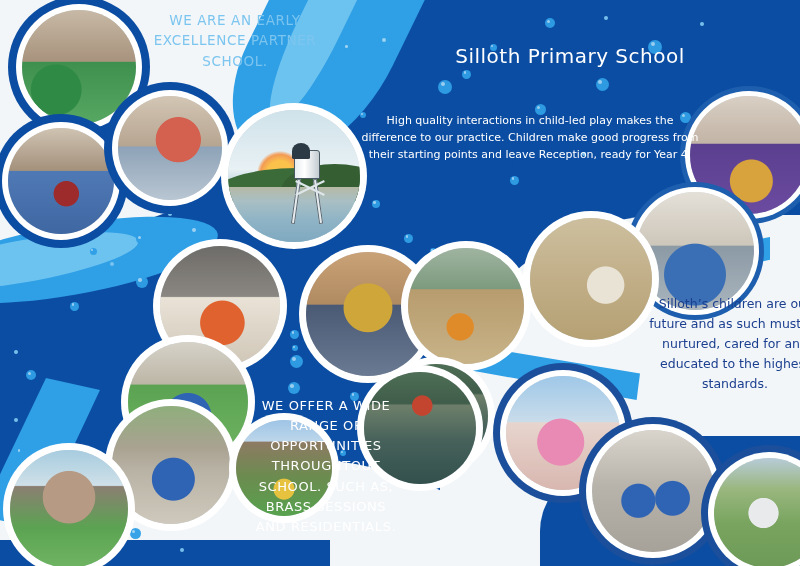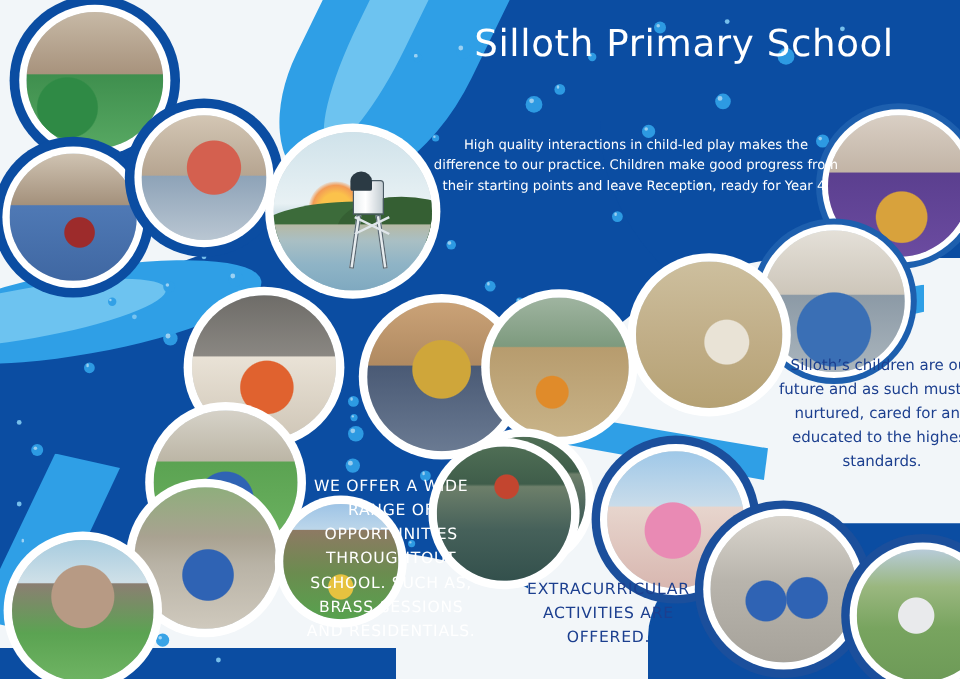--- a/index.html
+++ b/index.html
@@ -172,21 +172,21 @@
      border:1px solid #5a6a74;transform:rotate(-8deg);}
   .lh-x1{position:absolute;left:50%;top:58%;width:32px;height:2px;background:#dfe6ea;transform:rotate(26deg);}
   .lh-x2{position:absolute;left:50%;top:58%;width:32px;height:2px;background:#dfe6ea;transform:rotate(-26deg);}
 
   
   .txt{position:absolute;text-align:center;line-height:1.28;}
   .title{
     color:#ffffff;font-weight:400;letter-spacing:.5px;
     font-family:"DejaVu Sans","Liberation Sans",sans-serif;
   }
-  .t1{font-size:31px;}
+  .t1{font-size:20px;margin-top:26px;}
   .t2{font-size:27px;}
   .body-white{color:#ffffff;font-size:11px;line-height:1.55;}
   .caps-lightblue{color:#7cc5ef;font-size:13.5px;letter-spacing:.6px;line-height:1.5;}
   .caps-white{color:#ffffff;font-size:13px;letter-spacing:.6px;line-height:1.55;}
   .caps-navy{color:#1c3f8f;font-size:13px;letter-spacing:.6px;line-height:1.55;}
   .body-navy{color:#1c3f8f;font-size:12.5px;line-height:1.6;}
 </style>
 </head>
 <body>
 
@@ -342,26 +342,26 @@
   </div>
 
   <div class="circ ringw-only" style="left:10px;top:450px;width:118px;height:118px;">
     <div class="ph p-build"></div>
   </div>
 
   <div class="circ ringw-only" style="left:236px;top:420px;width:96px;height:96px;">
     <div class="ph p-garden"></div>
   </div>
 
+  <div class="txt caps-lightblue" style="left:140px;top:10px;width:190px;">WE ARE AN EARLY EXCELLENCE PARTNER SCHOOL.</div>
 
   <div class="txt title t1" style="left:360px;top:18px;width:420px;">Silloth Primary School</div>
 
 
   <div class="txt body-white" style="left:360px;top:112px;width:340px;">High quality interactions in child-led play makes the difference to our practice. Children make good progress from their starting points and leave Reception, ready for Year 4.</div>
 
 
   <div class="txt body-navy" style="left:644px;top:294px;width:182px;">Silloth’s children are our future and as such must be nurtured, cared for and educated to the highest standards.</div>
 
   <div class="txt caps-white" style="left:250px;top:396px;width:152px;">WE OFFER A WIDE RANGE OF OPPORTUNITIES THROUGHTOUT SCHOOL. SUCH AS, BRASS SESSIONS AND RESIDENTIALS.</div>
 
-  <div class="txt caps-navy" style="left:424px;top:482px;width:166px;">EXTRACURRICULAR ACTIVITIES ARE OFFERED.</div>
 
 </div>
 
 </body></html>

